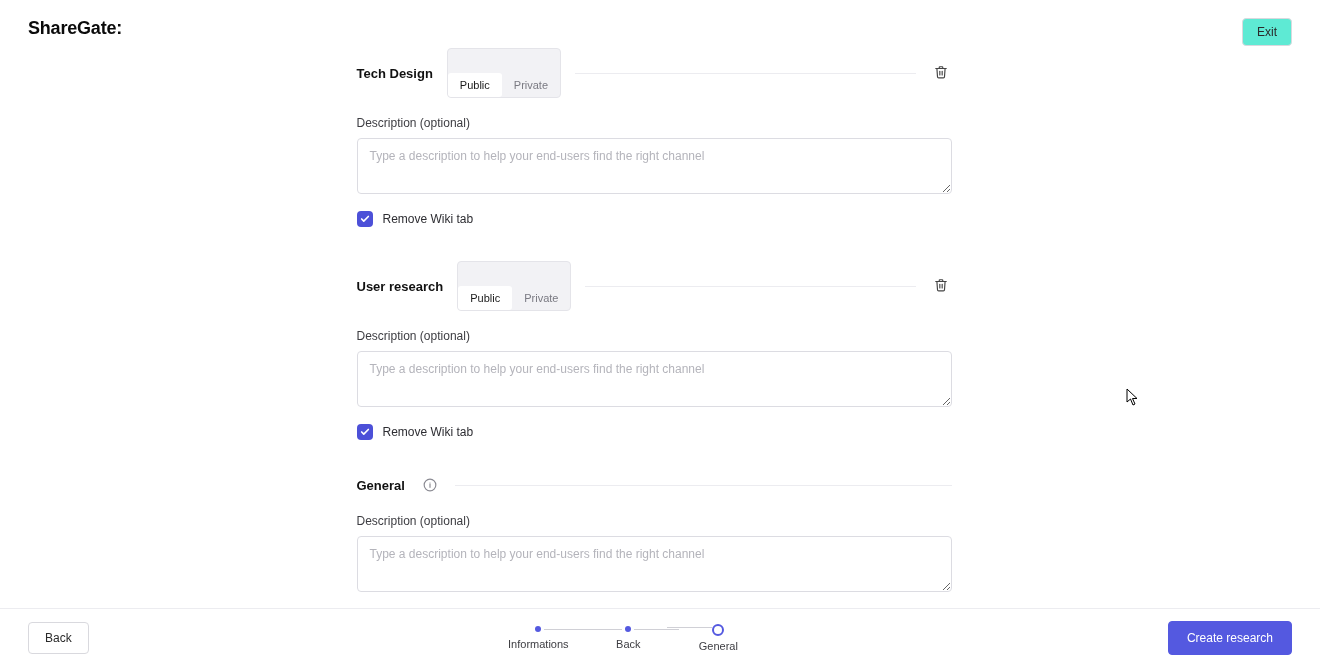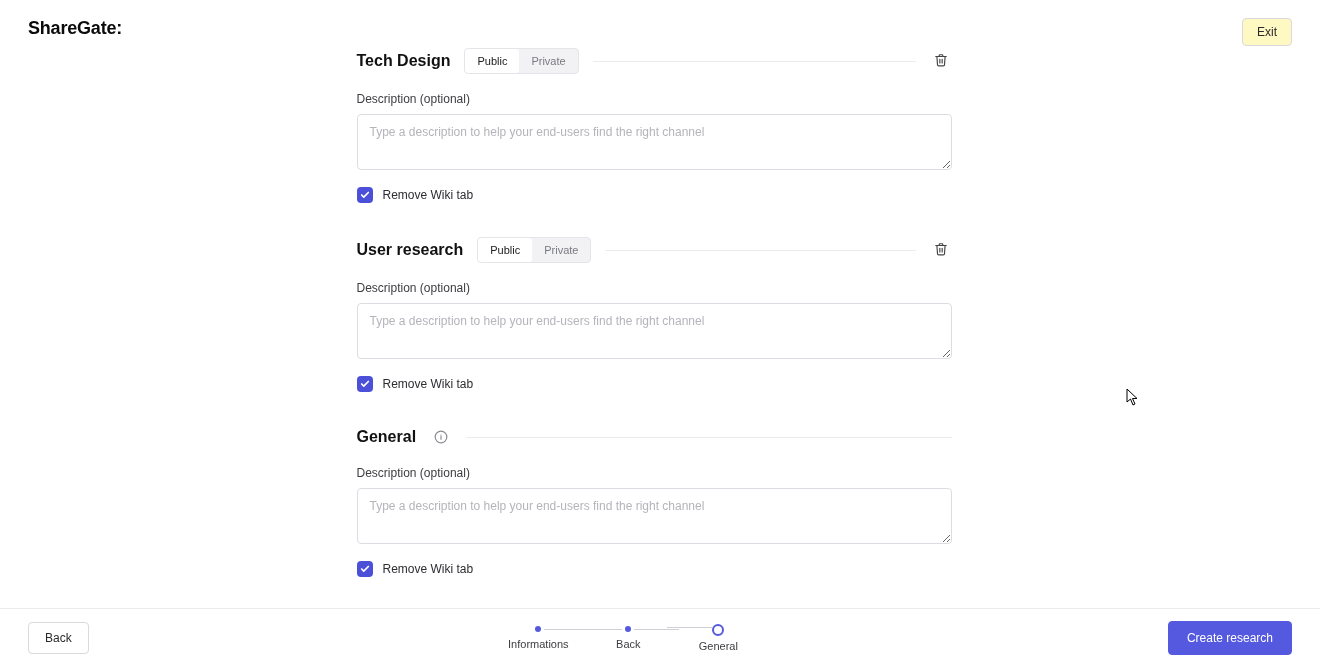--- a/index.html
+++ b/index.html
@@ -30,21 +30,21 @@
   }
   .topbar > * { pointer-events: auto; }
   .logo {
     font-size: 18px;
     font-weight: 700;
     letter-spacing: -0.2px;
     color: #0b0b0b;
   }
   .logo .colon { letter-spacing: -2px; }
   .exit-btn {
-    background: #fef9c3;
+    background: #5eead4;
     border: 1px solid #d9d9de;
     border-radius: 4px;
     padding: 6px 14px;
     font-size: 12px;
     color: #2a2a2a;
     cursor: pointer;
   }
 
   .scroll-area {
     position: absolute;
@@ -63,39 +63,40 @@
   }
 
   .channel-block { margin-bottom: 34px; }
 
   .channel-header {
     display: flex;
     align-items: center;
     gap: 14px;
   }
   .channel-title {
-    font-size: 16px;
+    font-size: 13px;
     font-weight: 700;
     color: #111;
     white-space: nowrap;
   }
   .toggle-group {
     display: inline-flex;
     border: 1px solid #e4e4e9;
     border-radius: 4px;
     overflow: hidden;
     background: #f2f2f5;
   }
   .toggle-opt {
     font-size: 11px;
     padding: 6px 12px;
     background: transparent;
     border: none;
     color: #7a7a82;
     cursor: pointer;
+    margin-top: 24px;
   }
   .toggle-opt.active {
     background: #ffffff;
     color: #1a1a1a;
     border-radius: 3px;
   }
   .header-line {
     flex: 1;
     height: 1px;
     background: #ececf0;

